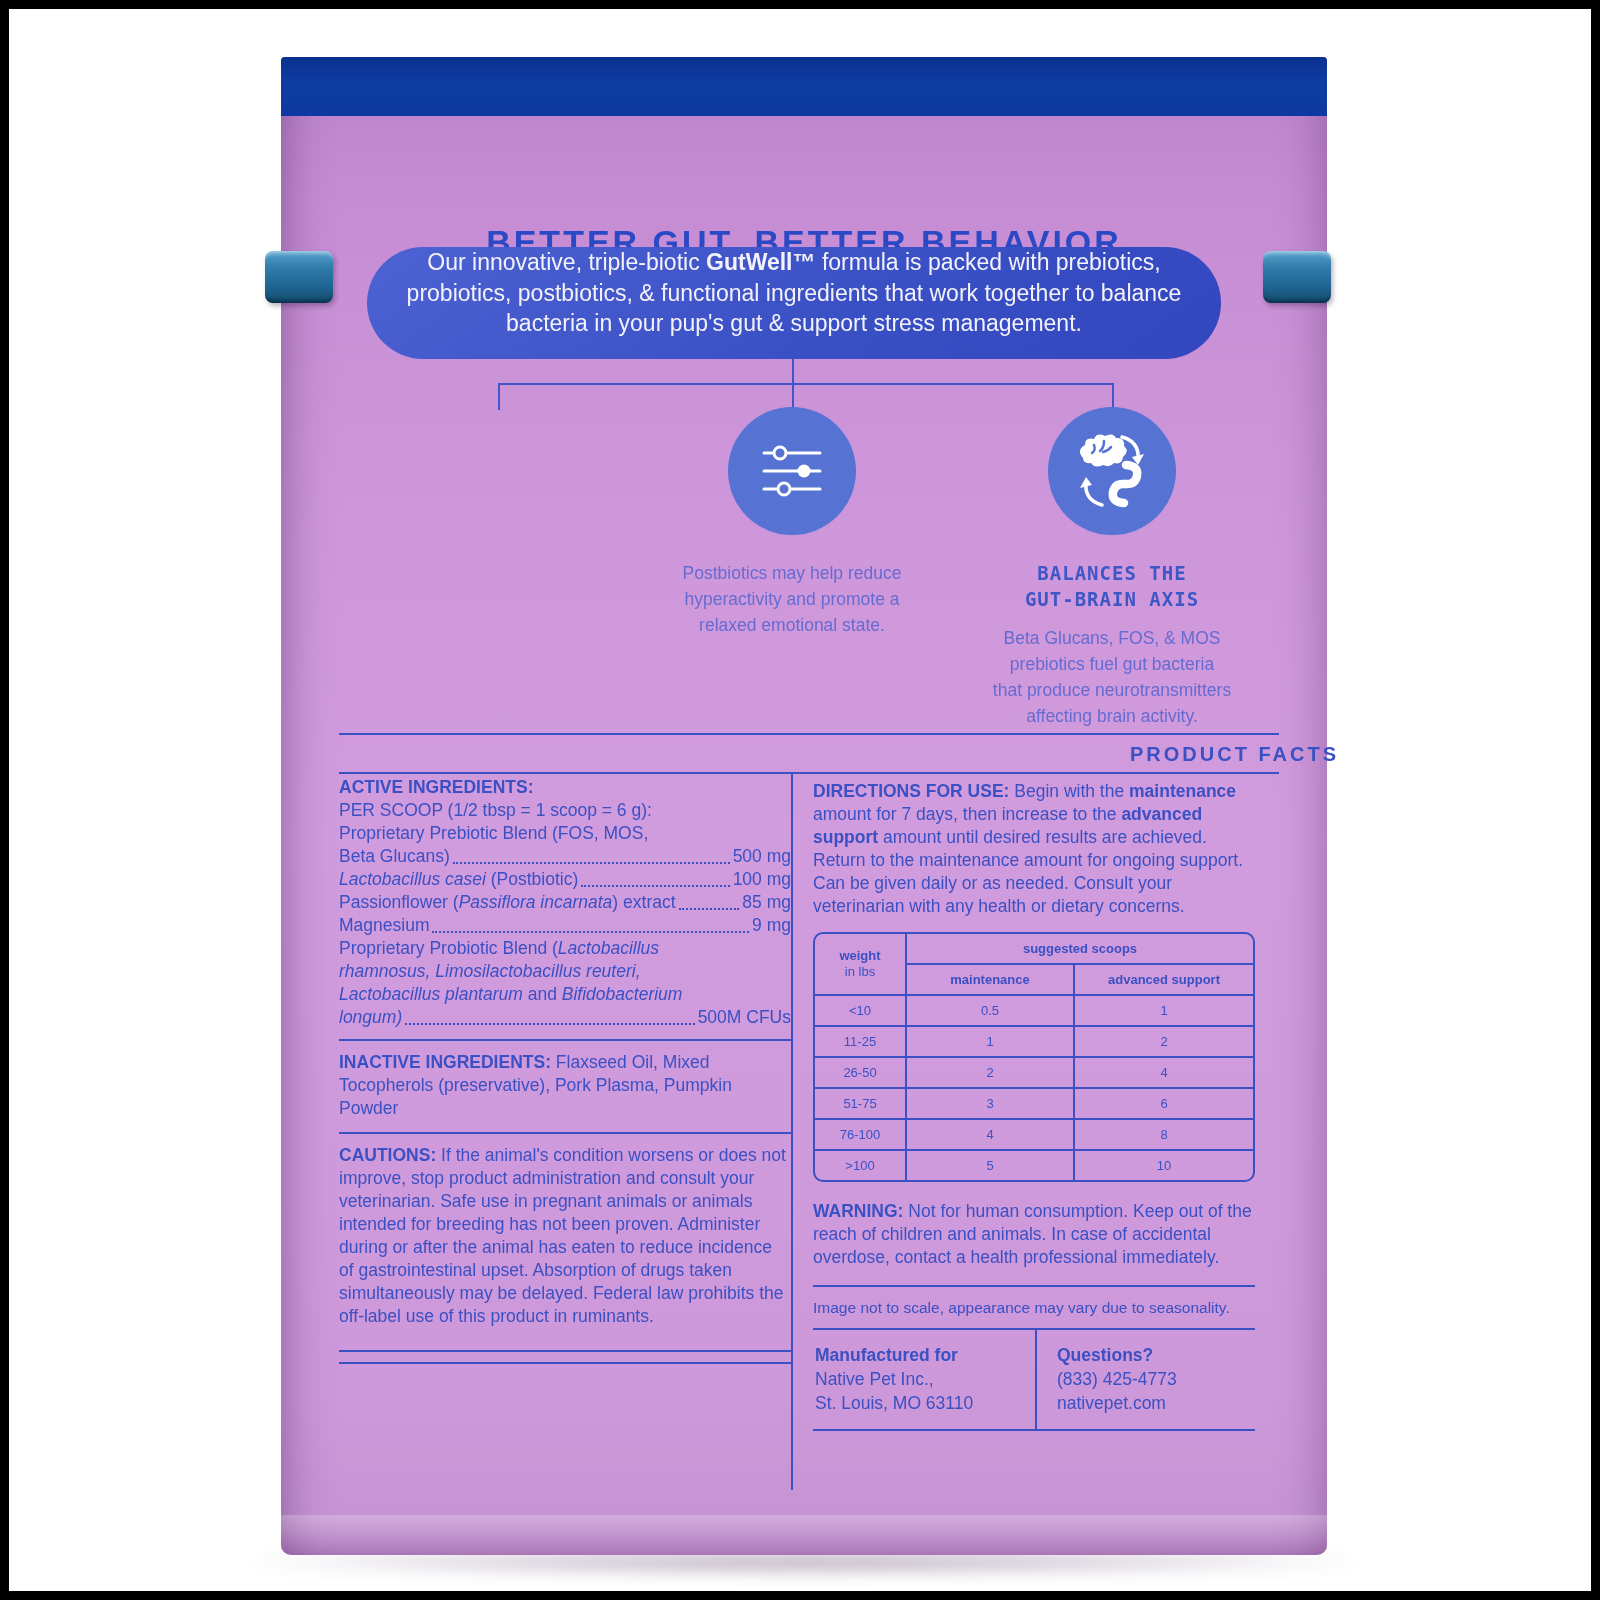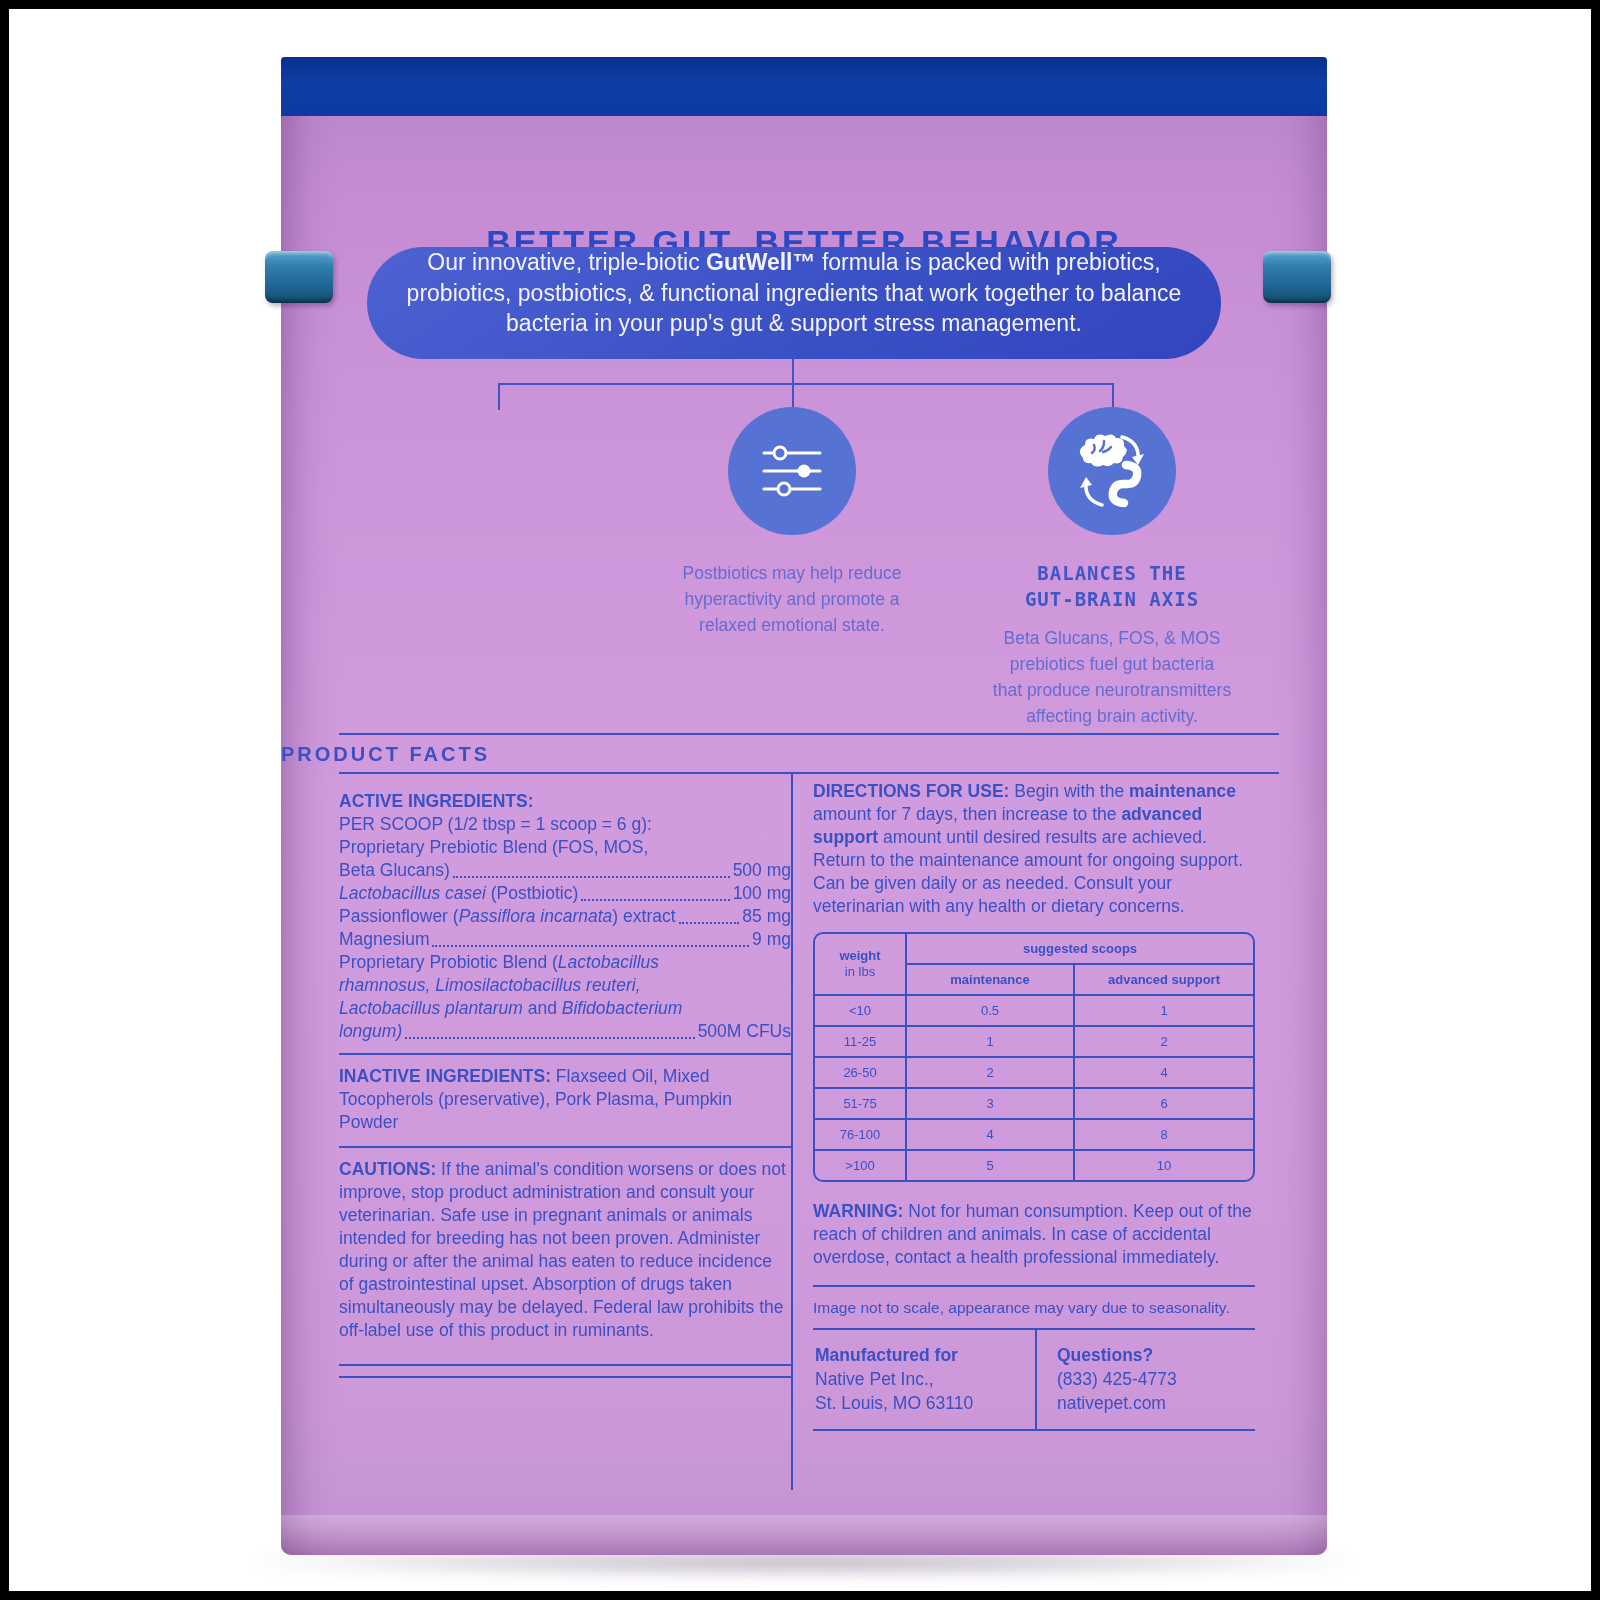--- a/index.html
+++ b/index.html
@@ -40,26 +40,26 @@
   .conn-d{top:326px;width:2px;height:27px;}
 
   .benefit{position:absolute;top:350px;width:300px;text-align:center;}
   .icon-circle{width:128px;height:128px;border-radius:50%;background:#5673d3;margin:0 auto 26px;
     display:flex;align-items:center;justify-content:center;}
   .benefit h4{margin:0 0 14px;font-family:"DejaVu Sans Mono",monospace;font-size:19px;
     font-weight:bold;letter-spacing:1px;color:#3e56c6;white-space:pre-line;line-height:1.35;}
   .benefit p{margin:0;font-size:17.5px;line-height:1.48;color:#666bd0;white-space:pre-line;}
 
   .pf-rule{position:absolute;left:58px;width:940px;height:2px;background:#3a50c3;}
-  .pf-title{position:absolute;top:686px;left:0;width:100%;text-align:left;
+  .pf-title{position:absolute;top:686px;left:12px;width:100%;text-align:right;
     font-size:20px;font-weight:bold;letter-spacing:3px;color:#3a50c3;}
 
   .columns{position:absolute;top:717px;left:58px;width:940px;height:716px;display:flex;
     color:#3a50c3;font-size:17.5px;line-height:23px;}
-  .col-left{width:452px;padding-top:16px;box-sizing:border-box;}
+  .col-left{width:452px;padding-top:2px;box-sizing:border-box;}
   .vdivider{width:2px;background:#3a50c3;}
   .col-right{flex:1;padding:6px 24px 0 20px;box-sizing:border-box;}
 
   .rule{height:2px;background:#3a50c3;}
   .ing-line{display:flex;align-items:baseline;}
   .ing-leader{flex:1;border-bottom:2.5px dotted #3a50c3;margin:0 3px 4px;min-width:10px;align-self:flex-end;}
   .para{margin:0;}
   .mt10{margin-top:10px}.mt12{margin-top:12px}
   .mt16{margin-top:16px}.mt18{margin-top:18px}.mt22{margin-top:22px}
 

